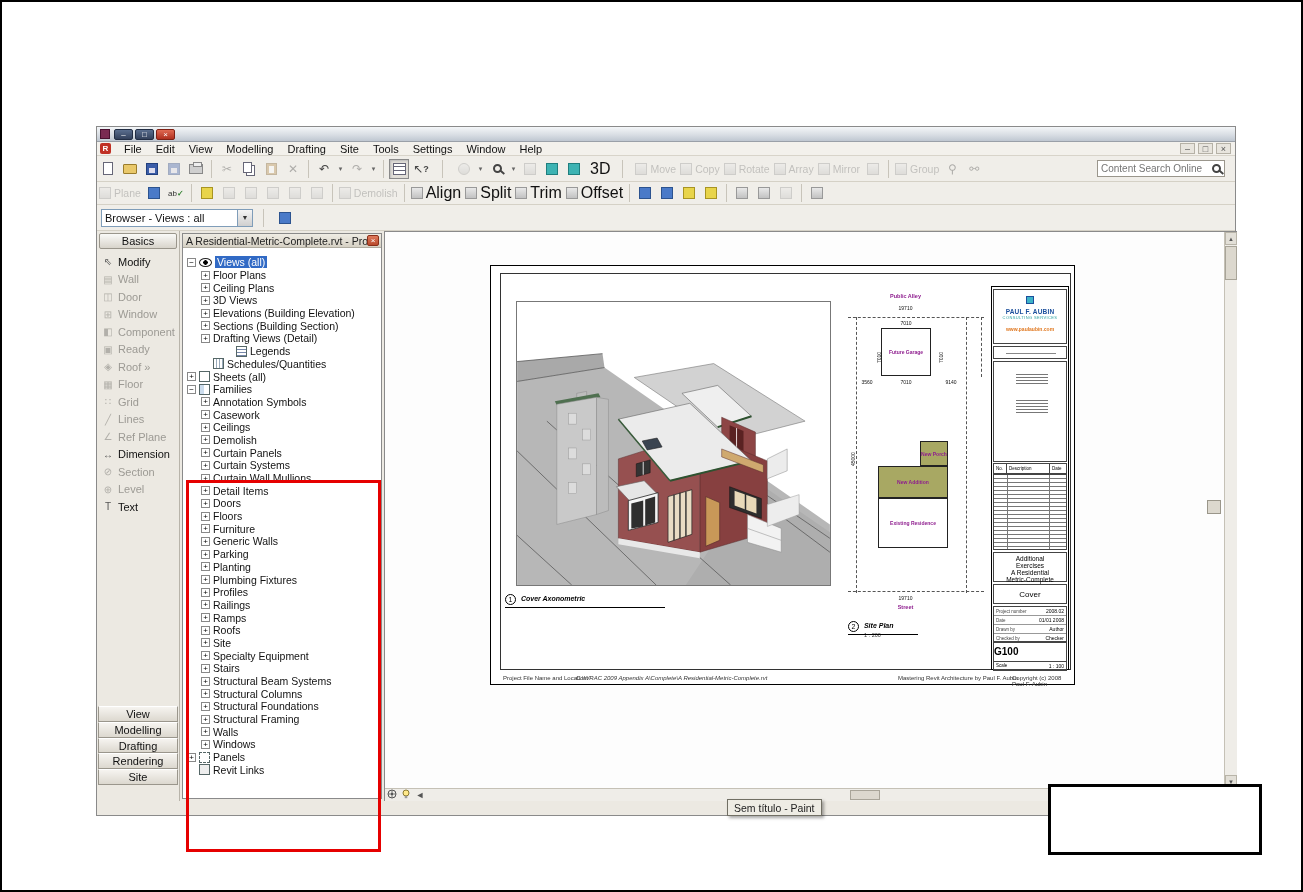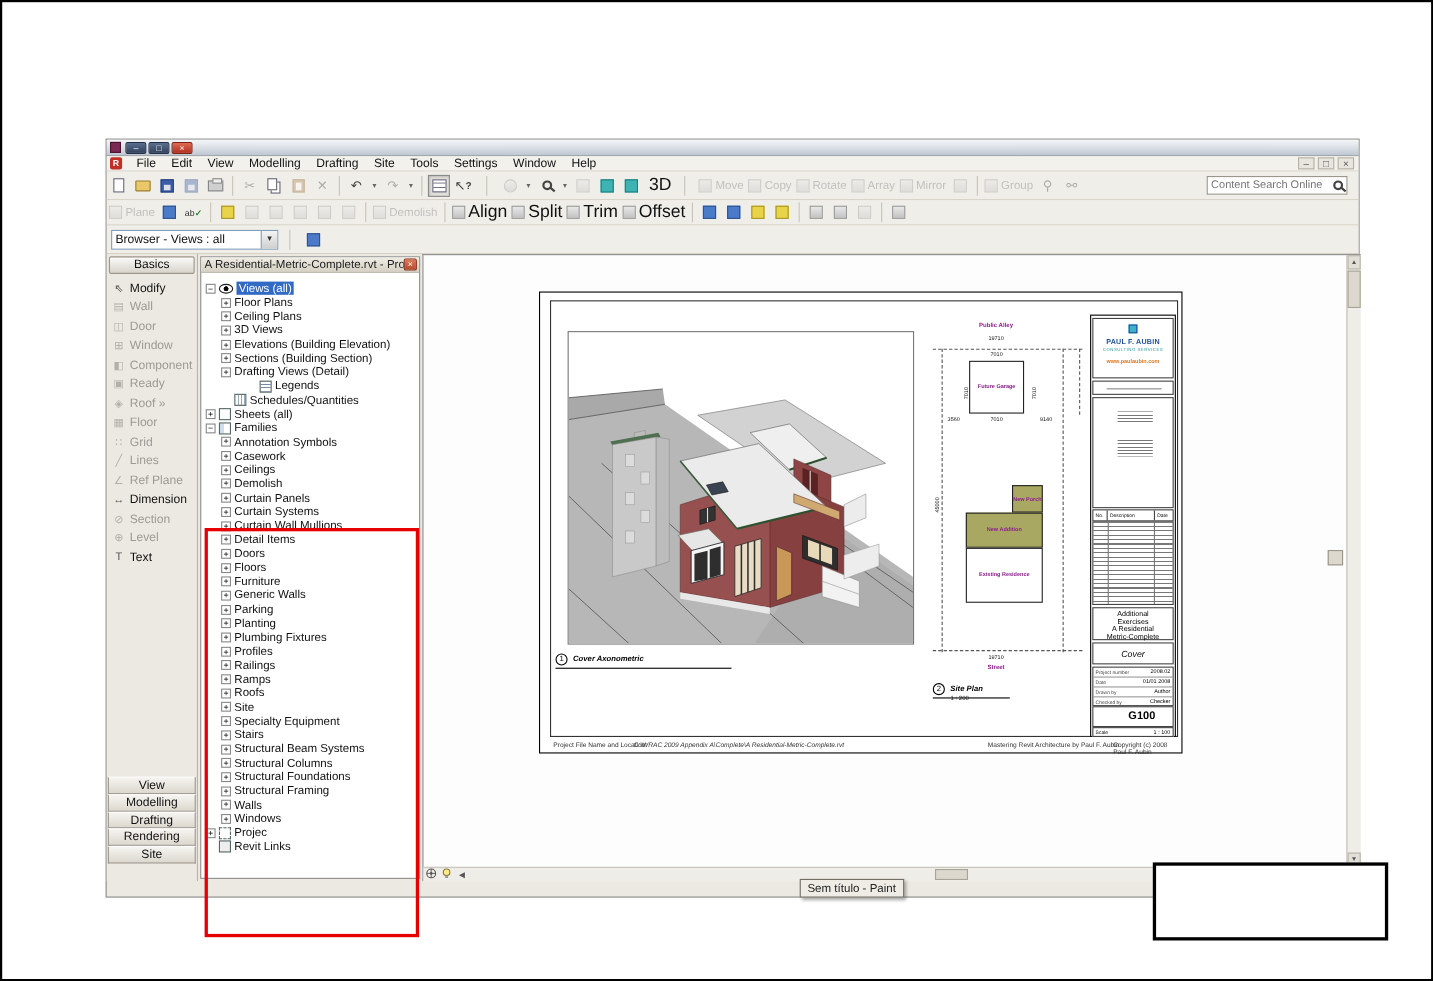--- a/index.html
+++ b/index.html
@@ -165,25 +165,25 @@
   .brand-url { font-size:5px; color:#e07820; margin-top:6px; font-weight:bold; }
   .tb-thin { top:59px; height:13px; }
   .fake-line { position:absolute; left:12px; top:6px; width:50px; height:1px; background:#888; }
   .tb-info { top:74px; height:101px; }
   .fake-par { position:absolute; left:22px; width:32px; background:repeating-linear-gradient(180deg,#777 0 1px,transparent 1px 3px); }
   .tb-revhdr { top:176px; height:11px; display:flex; font-size:4.5px; }
   .tb-revhdr span { border-right:1px solid #444; display:flex; align-items:center; padding-left:2px; }
   .tb-stripes { top:187px; height:76px; background:repeating-linear-gradient(180deg,#fff 0 3px,#777 3px 4px); position:absolute; }
   .tb-stripes i { position:absolute; top:0; bottom:0; width:1px; background:#777; }
   .tb-project { top:265px; height:30px; text-align:center; font-size:6.5px; line-height:7px; padding-top:2px; }
-  .tb-covername { top:297px; height:20px; text-align:center; font-size:8px; line-height:19px;font-style:italic; }
+  .tb-covername { top:297px; height:20px; text-align:center; font-size:8px; line-height:19px; }
   .tb-fields { top:319px; height:36px; font-size:4.5px; }
   .tb-field { display:flex; height:9px; border-bottom:1px solid #999; align-items:center; padding:0 2px; }
   .tb-field .fl { color:#444; } .tb-field .fv { margin-left:auto; font-size:5px; color:#000; }
-  .tb-num { top:355px; height:19px; text-align:center; font-size:10px; line-height:18px; font-weight:bold;padding-left:16px; }
+  .tb-num { top:355px; height:29px; text-align:left; font-size:10px; line-height:18px; font-weight:bold; }
   .tb-scale { top:374px; height:9px; display:flex; font-size:4.5px; align-items:center; padding:0 2px; }
   .tb-scale .fv { margin-left:auto; font-size:5px; }
 
   
   .red-box { position:absolute; left:89px; top:249px; width:195px; height:372px;
     border:3px solid #e60000; z-index:20; pointer-events:none; }
 
   .statusbar { position:absolute; left:0; bottom:0; width:100%; height:15px; background:#ece9e2;
     border-top:1px solid #c8c4ba; font-size:11px; color:#111; padding-left:4px; }
 
@@ -653,21 +653,21 @@
             <span class="exp">+</span>
             <span class="tlabel">Walls</span>
           </div>
           <div class="trow" style="padding-left: 18px;">
             <span class="exp">+</span>
             <span class="tlabel">Windows</span>
           </div>
           <div class="trow" style="padding-left: 4px;">
             <span class="exp">+</span>
             <span class="ti ti-group"></span>
-            <span class="tlabel">Projec</span>
+            <span class="tlabel">Panels</span>
           </div>
           <div class="trow" style="padding-left: 4px;">
             <span class="exp-spacer"></span>
             <span class="ti ti-link"></span>
             <span class="tlabel">Revit Links</span>
           </div>
         </div>
     </div>
 
     <div class="red-box"></div>

